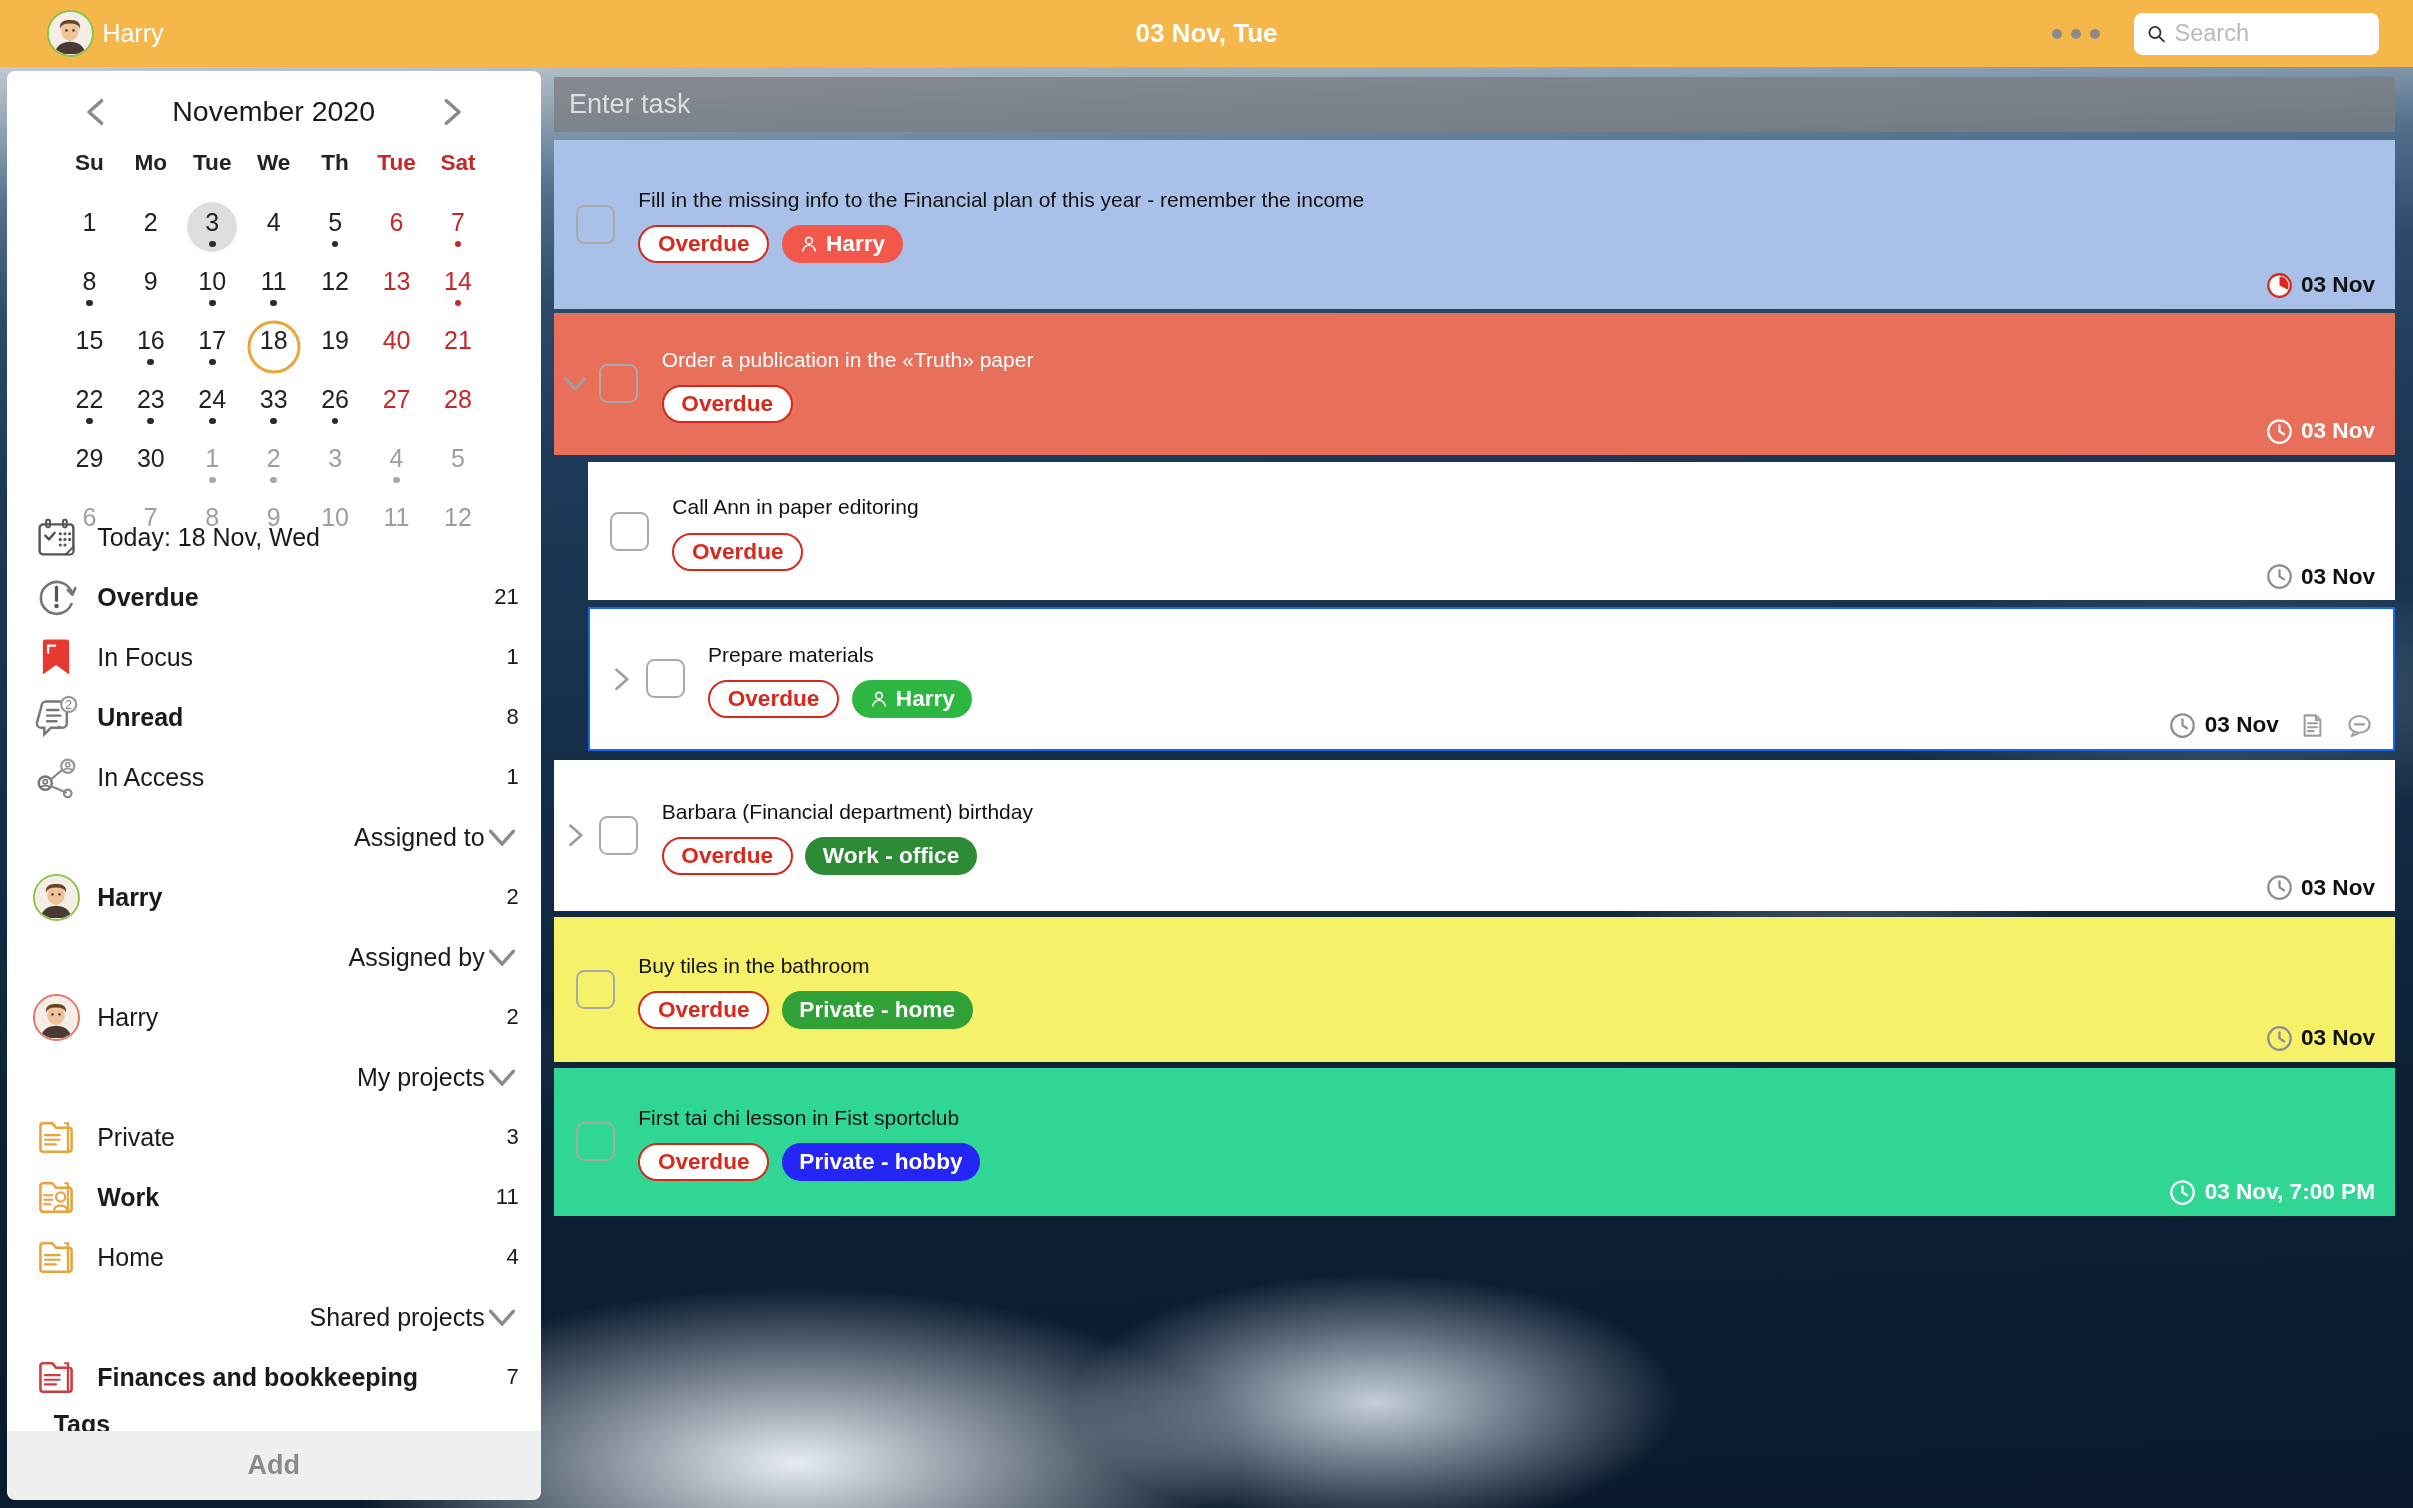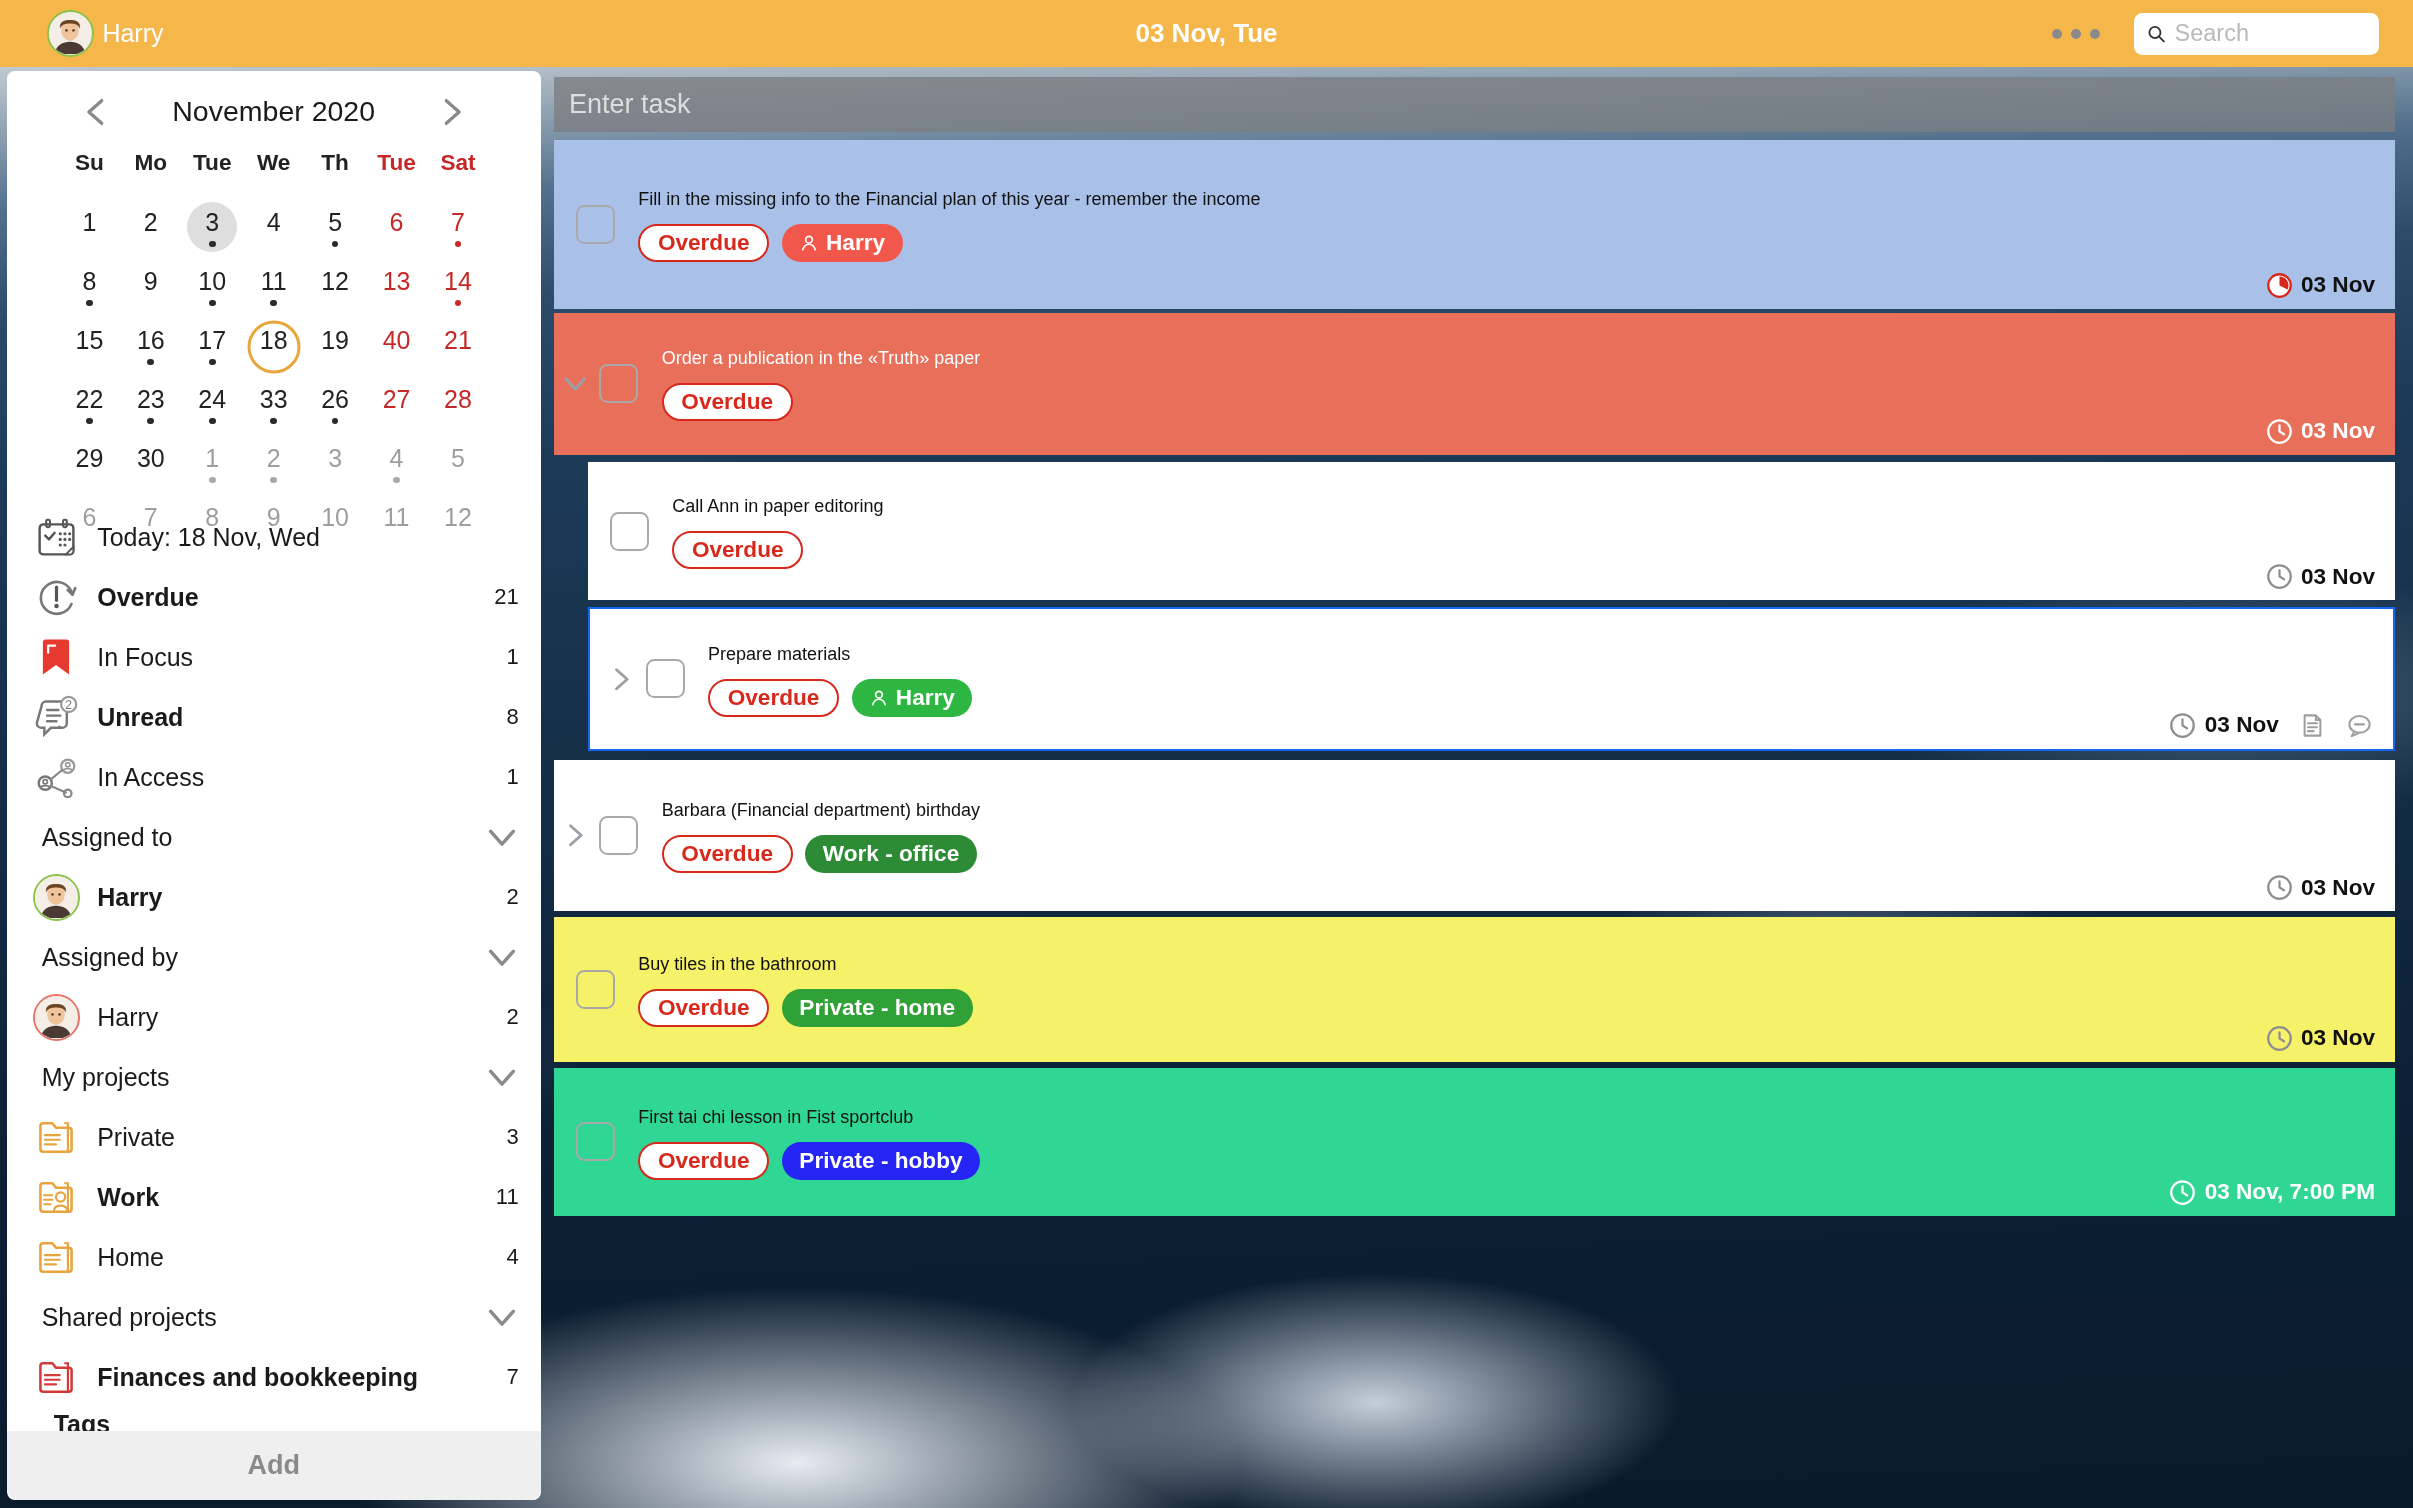--- a/index.html
+++ b/index.html
@@ -62,21 +62,21 @@
   .cal-cell.is-today::before { content:""; position:absolute; width:47px; height:47px;
     border-radius:50%; border:3.4px solid #E9A63C; top:50%; left:50%; transform:translate(-50%,-50%); z-index:1; }
 
   .side-list { position:absolute; top:436px; left:0; right:0; }
   .side-row { height:60px; display:flex; align-items:center; padding:0 22px 0 23.5px; cursor:pointer; }
   .side-ic { width:52px; flex:0 0 auto; display:flex; justify-content:center; }
   .side-label { font-size:25px; color:#1A1A1A; margin-left:15px; flex:1;
     white-space:nowrap; overflow:hidden; }
   .side-label.b { font-weight:bold; }
   .side-count { font-size:22px; color:#1A1A1A; }
-  .side-row.section { padding-left:35px; }
+  .side-row.section { padding-left:35px;text-align:right; }
   .side-row.section .side-label { margin-left:0; }
   .sec-chevron { color:#8A8A8A; }
   .mini-avatar { width:47px; height:47px; border-radius:50%; overflow:hidden; border:2.5px solid #8BC34A; background:#F7F3EE; }
   .mini-avatar.red { border-color:#E57368; }
 
   .tags-cut { position:absolute; top:1339px; left:47px; height:22px; overflow:hidden; }
   .tags-cut span { font-size:25px; font-weight:bold; color:#1A1A1A; }
   .add-btn { position:absolute; left:0; bottom:0; width:100%; height:69px; background:#EFEFEF;
     display:flex; align-items:center; justify-content:center; font-size:27px; font-weight:bold;
     color:#8A8A8A; cursor:pointer; border-radius:0 0 11.7px 11.7px; }
@@ -88,21 +88,21 @@
   .enter-bar input { background:transparent; border:none; outline:none; font-family:inherit;
     color:#E8E8E8; font-size:27px; padding-left:15px; width:100%; }
   .enter-bar input::placeholder { color:#DEDEDE; }
 
   .task-row { position:relative; display:flex; align-items:center;
     padding-left:13.4px; background:#fff; color:#111; }
   .t-chevron { width:28.5px; height:28.5px; color:#9AA0A6; flex:0 0 auto; margin-right:1.7px; cursor:pointer; }
   .checkbox { width:39px; height:39px; border:2.5px solid #A9A9A9; border-radius:8.4px;
     flex:0 0 auto; margin:0 23.5px 0 8.4px; cursor:pointer; background:transparent; }
   .t-main { display:flex; flex-direction:column; gap:14.2px; padding-top:3.4px; }
-  .t-title { font-size:18px; line-height:1.1; }
+  .t-title { font-size:21px; line-height:1.1; }
   .t-badges { display:flex; gap:12.6px; }
   .badge { height:38px; border-radius:19px; display:inline-flex; align-items:center;
     padding:0 17.6px; font-size:22.6px; font-weight:bold; gap:6.7px; cursor:pointer; }
   .badge .p-ic { width:20px; height:20px; }
   .t-date { position:absolute; right:20px; bottom:10px; display:flex; align-items:center;
     gap:8.4px; font-size:22.6px; font-weight:bold; }
   .t-date .clock { width:27px; height:27px; }
   .t-date .doc-ic, .t-date .cm-ic { width:27px; height:27px; color:#9E9E9E; margin-left:11.7px; }
   .clock--gray { color:#8E8E8E; }
   .clock--white { color:#FFFFFF; }

